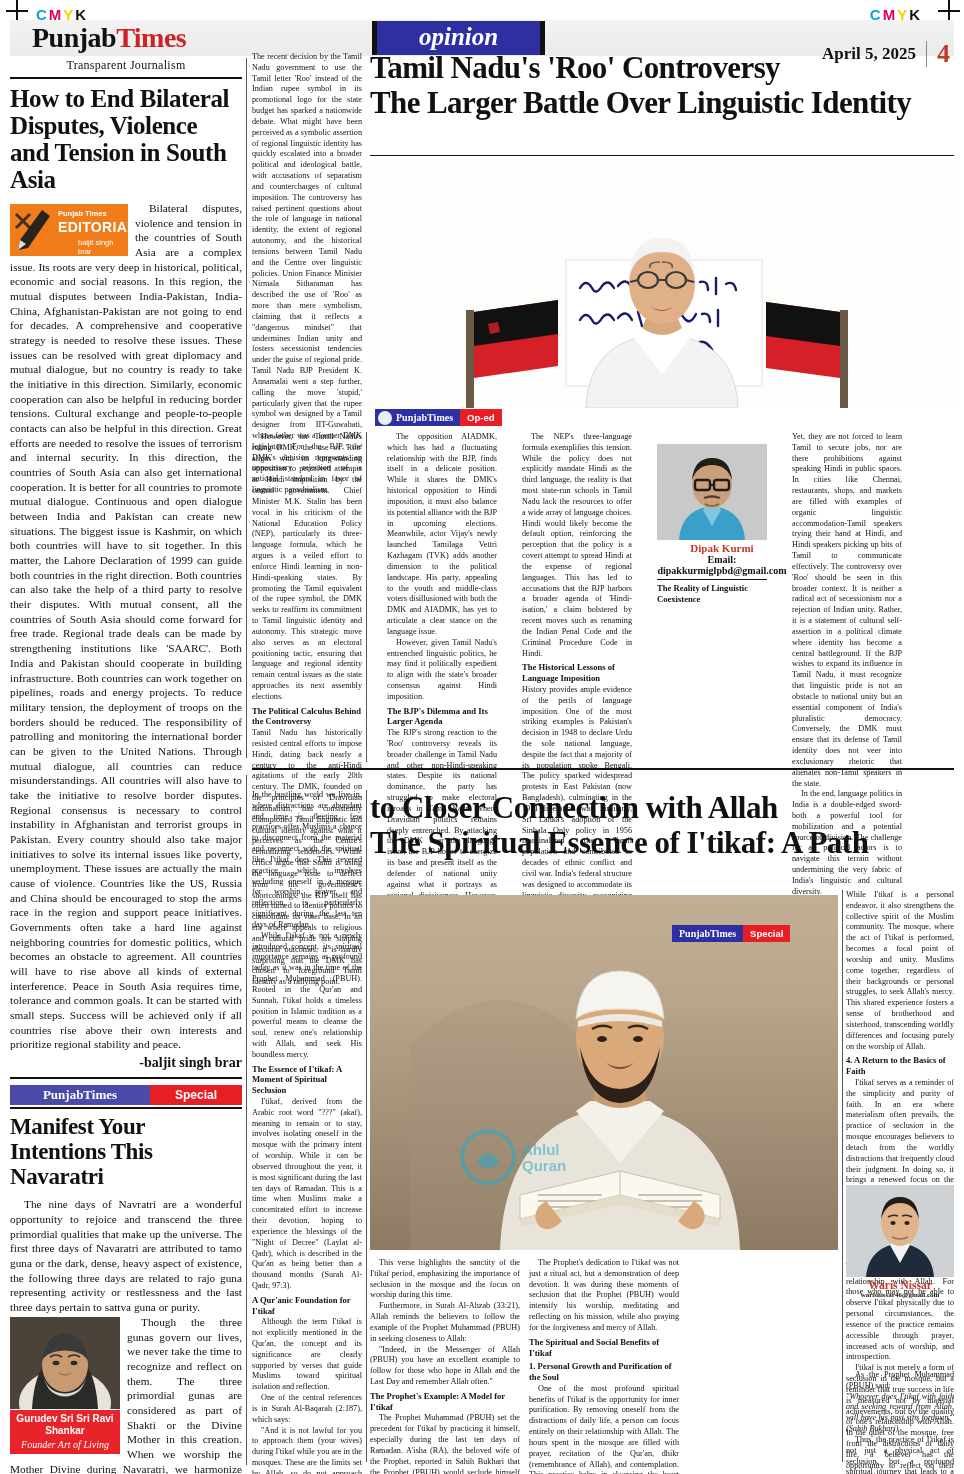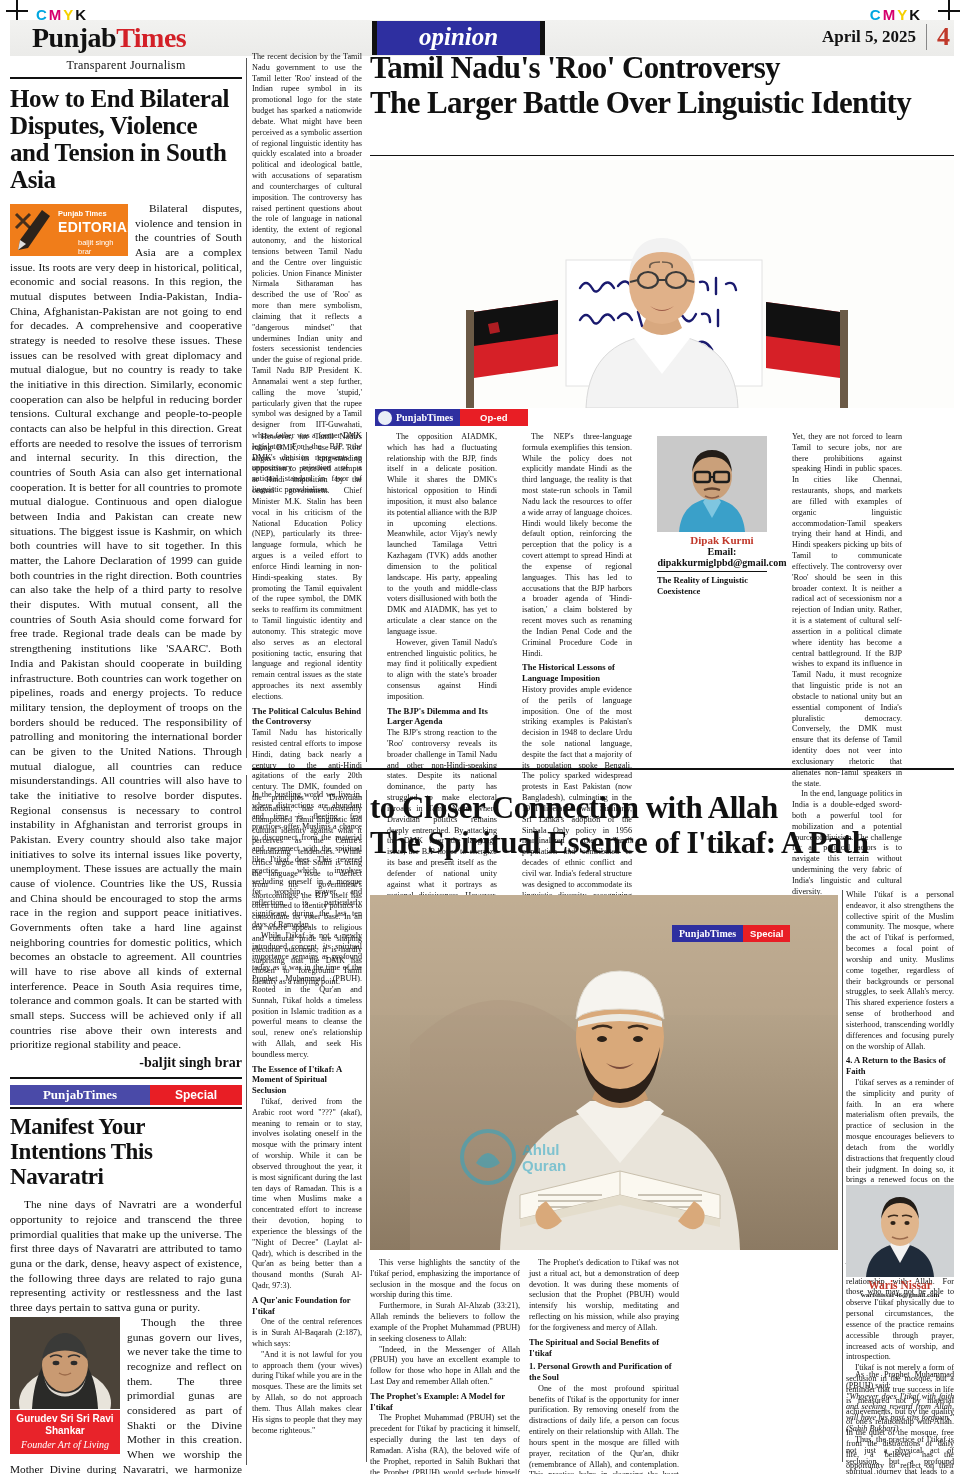--- a/index.html
+++ b/index.html
@@ -42,21 +42,21 @@
   .brand .b1 { color:#111; }
   .brand .b2 { color:#d32027; }
   .section-tag {
     position:absolute; left:372px; top:21px;
     background:#2e2fa0; color:#fff;
     font-family:"Liberation Serif",serif; font-weight:bold; font-style:italic;
     font-size:25px; padding:2px 42px 4px 42px;
     border-left:5px solid #111; border-right:5px solid #111;
     line-height:1.1;
   }
-  .date-wrap { position:absolute; right:14px; top:22px; display:flex; align-items:center; gap:10px; }
+  .date-wrap { position:absolute; right:14px; top:39px; display:flex; align-items:center; gap:10px; }
   .date-txt { font-weight:bold; font-size:17px; font-family:"Liberation Serif",serif; }
   .page-sep { width:1px; height:26px; background:#888; }
   .page-no { font-size:26px; font-weight:bold; color:#c0392b; font-family:"Liberation Serif",serif;}
 
   
   .col { position:absolute; }
   .rule-v { position:absolute; width:1px; background:#555; }
 
   
   .left-col { left:10px; top:58px; width:232px; }
@@ -117,28 +117,28 @@
     position:absolute; left:370px; top:160px; width:584px; height:248px;
     overflow:hidden; background:#efefef;
   }
   .oped-badge {
     position:absolute; left:375px; top:409px; height:17px; display:flex; align-items:stretch;
   }
   .oped-badge .lg { background:#2e2fa0; color:#fff; display:flex; align-items:center;
      gap:4px; padding:0 7px 0 3px; font-family:"Liberation Serif",serif; font-weight:bold; font-size:10px;}
   .oped-badge .dot { width:14px; height:14px; border-radius:50%; background:#e9eef7; display:inline-block;}
   .oped-badge .tag { background:#e81e25; color:#fff; font-family:"Liberation Sans",sans-serif;
-     font-weight:bold; font-size:9.5px; display:flex; align-items:center; padding:0 20px;}
+     font-weight:bold; font-size:9.5px; display:flex; align-items:center; padding:0 7px;}
 
   
   .lead-body { position:absolute; left:252px; top:432px; width:702px; }
   .lead-cols { display:flex; gap:25px; }
   .lead-cols > div { width:110px; }
 
-  .author-card { width:130px; margin-top:4px; }
+  .author-card { width:130px; margin-top:12px; }
   .author-card .photo { width:110px; height:96px; background:#d8d8d8; overflow:hidden; position:relative;}
   .author-card .nm { text-align:center; color:#c0392b; font-weight:bold; font-size:11px;
       font-family:"Liberation Serif",serif; margin-top:2px;}
   .author-card .em { text-align:center; font-size:10px; font-weight:bold; }
 
   
   .feat-head { position:absolute; left:370px; top:790px; width:584px;
     font-weight:bold; font-size:31px; line-height:1.13; letter-spacing:-0.5px; }
   .feat-narrow { left:252px; top:790px; width:110px; }
   .feat-photo { position:absolute; left:370px; top:895px; width:468px; height:355px;
@@ -357,20 +357,21 @@
   </div>
 
   <div class="hr-thick" style="position:absolute;left:252px;top:766px;width:702px;"></div>
 
   <div class="col feat-narrow">
     <p class="tiny">In the bustling world we live in, where distractions are abundant and time is fleeting, few practices offer Muslims a chance to disconnect from the material and reconnect with the spiritual like I'tikaf does. This revered practice, which involves secluding oneself in a mosque for worship, prayer, and reflection, is particularly significant during the last ten days of Ramadan.</p>
     <p class="tiny ind">While I'tikaf is not a newly introduced concept, its spiritual importance remains as profound today as it was in the time of the Prophet Muhammad (PBUH). Rooted in the Qur'an and Sunnah, I'tikaf holds a timeless position in Islamic tradition as a powerful means to cleanse the soul, renew one's relationship with Allah, and seek His boundless mercy.</p>
     <div class="subhead">The Essence of I'tikaf: A Moment of Spiritual Seclusion</div>
     <p class="tiny ind">I'tikaf, derived from the Arabic root word "???" (akaf), meaning to remain or to stay, involves isolating oneself in the mosque with the primary intent of worship. While it can be observed throughout the year, it is most significant during the last ten days of Ramadan. This is a time when Muslims make a concentrated effort to increase their devotion, hoping to experience the blessings of the "Night of Decree" (Laylat al-Qadr), which is described in the Qur'an as being better than a thousand months (Surah Al-Qadr, 97:3).</p>
     <div class="subhead">A Qur'anic Foundation for I'tikaf</div>
+    <p class="tiny ind">Although the term I'tikaf is not explicitly mentioned in the Qur'an, the concept and its significance are clearly supported by verses that guide Muslims toward spiritual isolation and reflection.</p>
     <p class="tiny ind">One of the central references is in Surah Al-Baqarah (2:187), which says:</p>
     <p class="tiny ind">"And it is not lawful for you to approach them (your wives) during I'tikaf while you are in the mosques. These are the limits set by Allah, so do not approach them. Thus Allah makes clear His signs to people that they may become righteous."</p>
   </div>
 
   <div class="feat-head">
     <div>to Closer Connection with Allah</div>
     <div>The Spiritual Essence of I'tikaf: A Path</div>
   </div>
 
   <div class="feat-photo">

